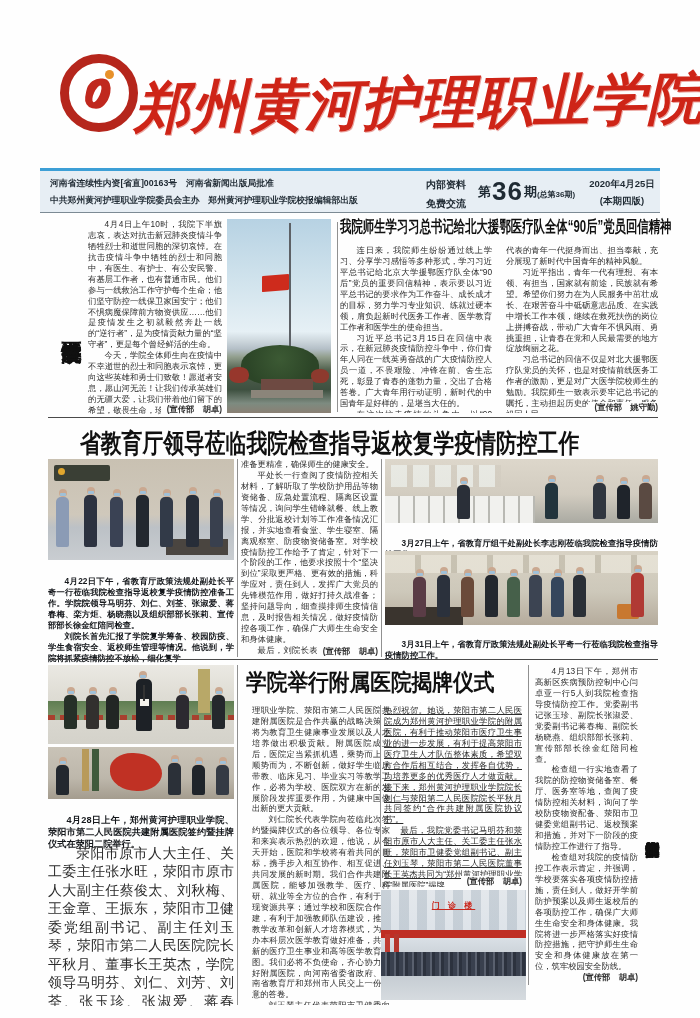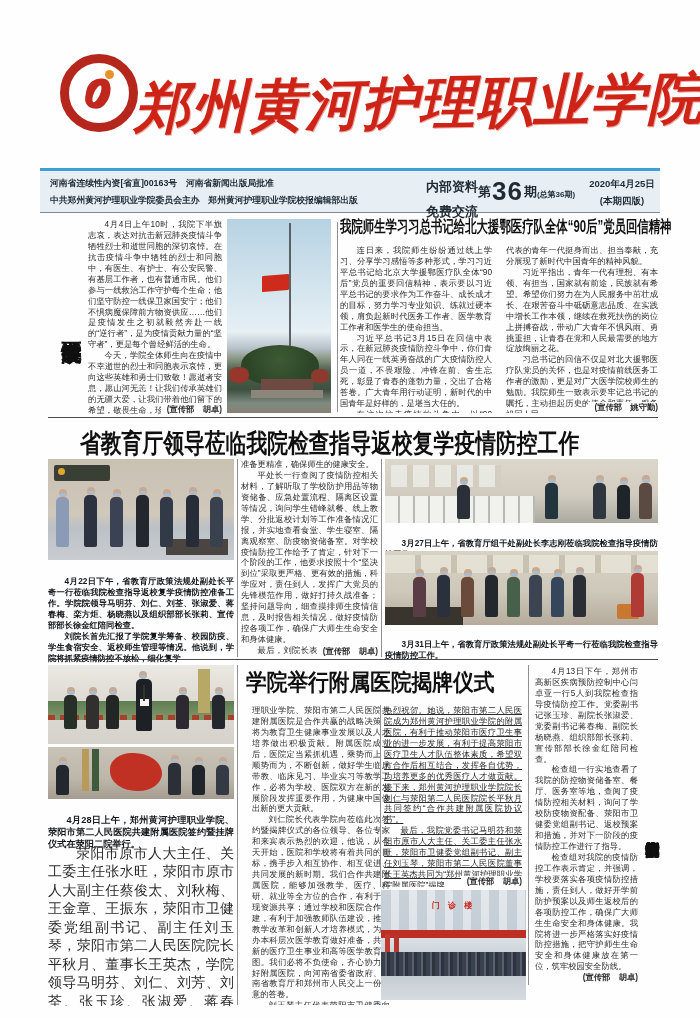--- a/index.html
+++ b/index.html
@@ -19,21 +19,21 @@
            font-weight:bold; font-style:italic; font-size:17px; line-height:1.15; color:#141414; }
   .mast-title { display:flex; align-items:center; justify-content:center;
                 font-family:"Liberation Serif","DejaVu Serif",serif; font-weight:bold; font-style:italic;
                 color:#ce2417; font-size:56px; letter-spacing:1px; white-space:nowrap;
                 text-shadow:1px 1px 0 rgba(206,36,23,.4); transform:rotate(-1deg); }
 
   
   .infobar { background:#e7eef4; border-top:3px solid #3d9fd6; border-bottom:1px solid #7c8a94; }
   .infobar .blk { position:absolute; font-weight:bold; color:#1f2a33; }
   .reg { font-size:8.8px; line-height:1.95; }
-  .notice { font-size:13px; line-height:1.9; }
+  .notice { font-size:10px; line-height:1.9; }
   .issue { display:flex; align-items:center; }
   .issue-pre,.issue-post { font-size:13px; font-weight:bold; }
   .issue-no { font-size:26px; font-weight:bold; letter-spacing:1px; padding:0 1px; }
   .issue-total { font-size:8px; font-weight:bold; padding-top:6px; }
   .dateblk { text-align:center; font-size:9.5px; line-height:1.8; }
 
   
   .txt { font-size:8.3px; line-height:1.32; color:#2b2b2b; text-align:justify; overflow:hidden; position:absolute; }
   .txt p { text-indent:2em; }
   .txt p.cont { text-indent:0; }
@@ -233,21 +233,21 @@
 
   <div class="txt" style="left:384px;top:705px;width:138px;height:182px;text-decoration:underline;">
     <p class="cont">热烈祝贺。她说，荥阳市第二人民医院成为郑州黄河护理职业学院的附属医院，有利于推动荥阳市医疗卫生事业的进一步发展，有利于提高荥阳市医疗卫生人才队伍整体素质，希望双方合作后相互结合，发挥各自优势，为培养更多的优秀医疗人才做贡献。接下来，郑州黄河护理职业学院院长刘仁与荥阳第二人民医院院长平秋月共同签约“合作共建附属医院协议书”。</p>
     <p>最后，我院党委书记马明芬和荥阳市原市人大主任、关工委主任张水旺，荥阳市卫健委党组副书记、副主任刘玉琴，荥阳市第二人民医院董事长王英杰共同为“郑州黄河护理职业学院附属医院”揭牌。</p>
 
     <span class="byline-abs">(宣传部　胡卓)</span>
   </div>
 
   <div class="photo ph-group" style="left:381px;top:890px;width:145px;height:110px;">
     <div class="abs" style="left:0;top:0;width:145px;height:40px;background:repeating-linear-gradient(90deg,rgba(150,165,178,.35) 0 10px,rgba(255,255,255,0) 10px 18px);"></div>
-    <div class="abs" style="left:0;top:10px;width:145px;height:12px;text-align:center;color:#c8281e;font-size:8px;font-weight:bold;letter-spacing:3px;">门 诊 楼</div>
+    <div class="abs" style="left:0;top:10px;width:145px;height:12px;text-align:center;color:#c8281e;font-size:8px;font-weight:bold;letter-spacing:3px;text-decoration:underline;">门 诊 楼</div>
     <div class="abs" style="left:0;top:40px;width:145px;height:8px;background:#bf2e24;"></div>
     <div class="abs" style="left:4px;top:44px;width:5px;height:24px;background:#c03a30;"></div>
     <div class="abs" style="left:13px;top:44px;width:5px;height:24px;background:#b5362c;"></div>
     <div class="abs" style="left:0;top:62px;width:145px;height:24px;background:repeating-linear-gradient(90deg,#39404e 0 4px,#59606e 4px 6px,#2c323e 6px 9px);"></div>
     <div class="abs" style="left:0;bottom:0;width:145px;height:24px;background:linear-gradient(180deg,#c6cdd3,#d6dbdf);"></div>
   </div>
   <div class="abs vrule" style="left:528px;top:665px;height:320px;"></div>
 
   <div class="txt" style="left:535px;top:666px;width:103px;height:318px;">
     <p>4月13日下午，郑州市高新区疾病预防控制中心闫卓亚一行5人到我院检查指导疫情防控工作。党委副书记张玉珍、副院长张淑爱、党委副书记蒋春梅、副院长杨晓燕、组织部部长张莉、宣传部部长徐金红陪同检查。</p>

